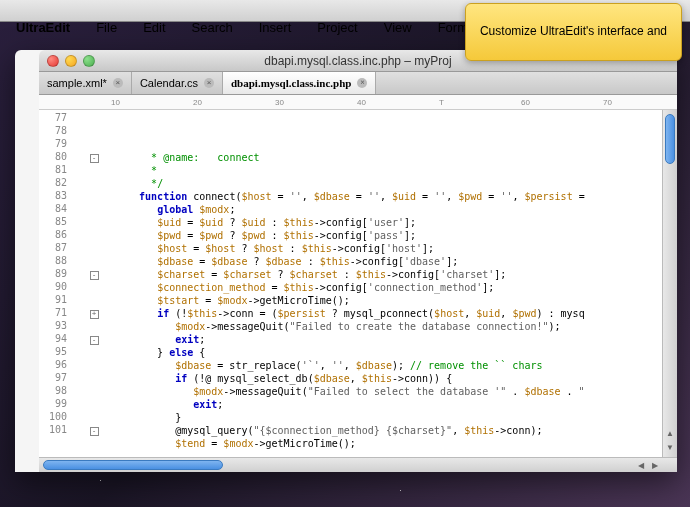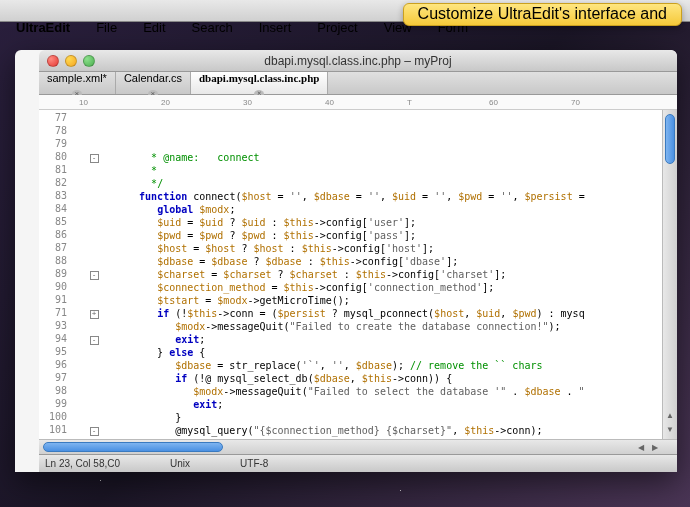--- a/index.html
+++ b/index.html
@@ -1,33 +1,33 @@
 <!DOCTYPE html>
 <html><head>
 <meta charset="utf-8">
 <style>
 * { margin:0; padding:0; box-sizing:border-box; }
 body { width:690px; height:507px; background:linear-gradient(135deg,#2a1f3d 0%,#1a1525 50%,#4a3555 100%); font-family:"Lucida Grande",Arial,sans-serif; font-size:11px; overflow:hidden; position:relative; }
 .star { position:absolute; width:1px; height:1px; background:#fff; border-radius:50%; }
 .menubar { height:22px; background:linear-gradient(#e8e8e8,#d0d0d0); display:flex; align-items:center; padding-left:12px; font-size:13px; border-bottom:1px solid #888; position:relative; z-index:5; }
 .menubar span { margin-right:18px; padding:2px 4px; cursor:default;margin-top:33px; }
 .menubar .app { font-weight:bold; }
-.tooltip { position:absolute; top:3px; right:8px; background:linear-gradient(#ffe680,#f5c93a); border:1px solid #caa020; border-radius:6px; padding:0 14px; font-size:16px; text-align:center; box-shadow:0 2px 6px rgba(0,0,0,.3); z-index:10; line-height:1.3; }
+.tooltip { position:absolute; top:3px; right:8px; background:linear-gradient(#ffe680,#f5c93a); border:1px solid #caa020; border-radius:6px; padding:20px 14px; font-size:12px; text-align:center; box-shadow:0 2px 6px rgba(0,0,0,.3); z-index:10; line-height:1.3; }
 .window { position:absolute; top:50px; left:15px; width:662px; height:422px; background:#f5f5f5; border-radius:6px 6px 0 0; box-shadow:0 10px 30px rgba(0,0,0,.5); display:flex; flex-direction:column; overflow:hidden;padding-left:24px; }
 .titlebar { height:22px; background:linear-gradient(#e8e8e8,#c8c8c8); border-bottom:1px solid #999; display:flex; align-items:center; position:relative; border-radius:6px 6px 0 0; }
 .traffic { display:flex; gap:6px; padding-left:8px; }
 .tbtn { width:12px; height:12px; border-radius:50%; border:1px solid rgba(0,0,0,.2); }
 .tbtn.r{background:radial-gradient(circle at 30% 30%,#ff8a80,#e53935);} .tbtn.y{background:radial-gradient(circle at 30% 30%,#ffd950,#f5a623);} .tbtn.g{background:radial-gradient(circle at 30% 30%,#8ce08c,#4caf50);}
 .wtitle { position:absolute; left:0; right:0; text-align:center; font-size:12px; color:#333; pointer-events:none; }
 .tabs { height:23px; background:linear-gradient(#e0e0e0,#c8c8c8); border-bottom:1px solid #999; display:flex; align-items:stretch; }
-.tab { display:flex; align-items:center; padding:0 8px; border-right:1px solid #aaa; font-size:11px; gap:6px; cursor:default;flex-direction:column; }
+.tab { display:flex; align-items:center; padding:0 8px; border-right:1px solid #aaa; font-size:11px; gap:6px; cursor:default; }
 .tab.active { background:linear-gradient(#fff,#e8e8e8); font-weight:bold;font-family:Liberation Serif, serif; }
 .tab .x { width:10px; height:10px; border-radius:50%; background:#bbb; color:#555; font-size:8px; display:flex; align-items:center; justify-content:center; line-height:1; }
 .ruler { height:15px; background:#fafafa; border-bottom:1px solid #ccc; font-size:8px; color:#888; padding-left:45px; display:flex; align-items:center; position:relative; overflow:hidden; }
-.ruler span { position:absolute; }
+.ruler span { position:absolute;margin-left:32px; }
 .editor { flex:1; display:flex; background:#fff; overflow:hidden; position:relative;gap:16px; }
 .gutter { width:32px; background:#fff; text-align:right; color:#888; font-family:Monaco,monospace; font-size:10px; padding-top:2px; user-select:none; }
 .gutter div { height:13px; padding-right:4px; }
 .fold { width:14px; padding-top:2px; }
 .fold div { height:13px; font-size:9px; color:#666; text-align:center; line-height:13px; }
 .fbox { width:9px; height:9px; border:1px solid #888; display:inline-flex; align-items:center; justify-content:center; font-size:8px; background:#fff; line-height:1; }
 .code { flex:1; font-family:Monaco,Consolas,monospace; font-size:10px; padding:2px 0 0 4px; white-space:pre; line-height:13px; color:#000; overflow:hidden; }
 .vsb { width:15px; background:linear-gradient(90deg,#e8e8e8,#d0d0d0); border-left:1px solid #bbb; position:relative; }
 .vsb .thumb { position:absolute; top:4px; left:2px; right:2px; height:50px; background:linear-gradient(90deg,#7eb4f0,#4a90e2); border-radius:6px; border:1px solid #3a7ac0; }
 .vsb .arr { position:absolute; bottom:0; height:28px; width:100%; display:flex; flex-direction:column; }
@@ -163,18 +163,13 @@
   </div>
 
   <div class="hsb">
     <div class="thumb"></div>
     <div class="arr">
         <span>◀</span>
         <span>▶</span>
       </div>
   </div>
 
-  <div class="status">
-    <span>Ln 23, Col 58,C0</span>
-    <span>Unix</span>
-    <span>UTF-8</span>
-  </div>
 </div>
 
 </body></html>

